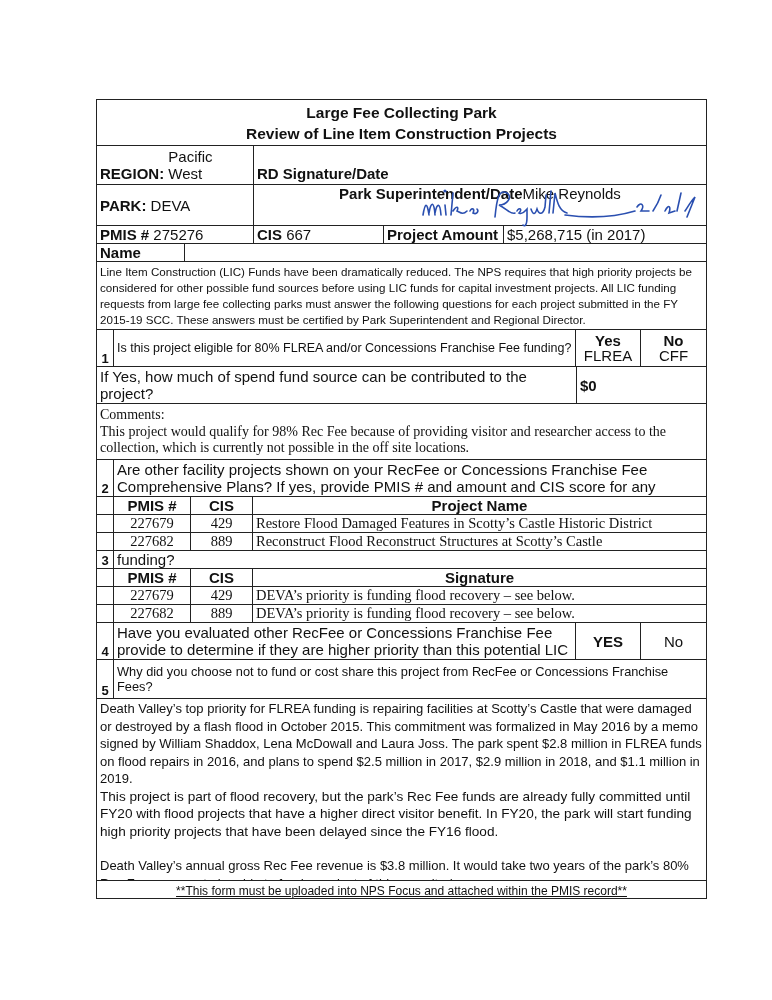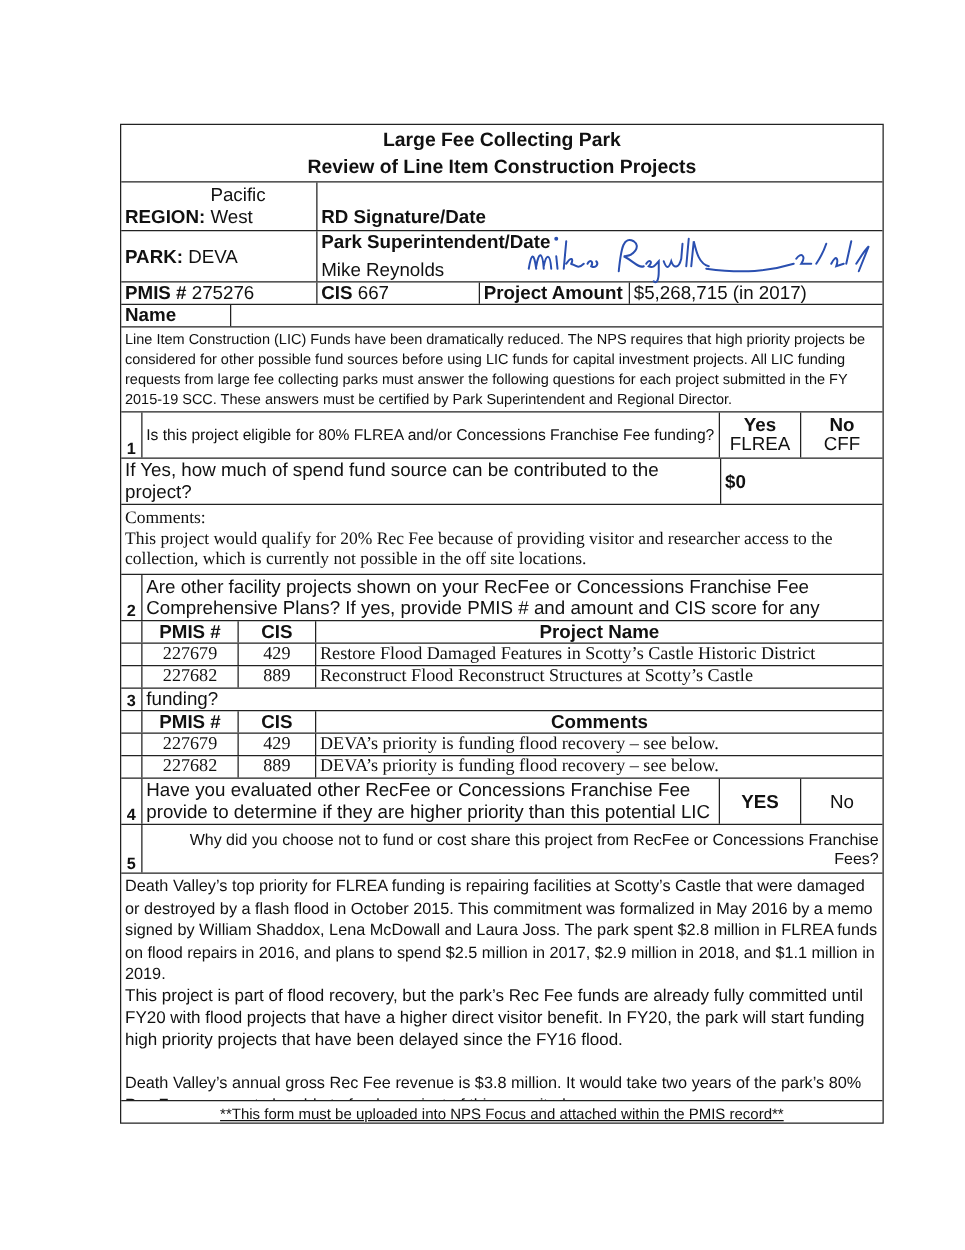--- a/index.html
+++ b/index.html
@@ -39,21 +39,21 @@
     </div>
     <div class="cell b" style="flex:1;padding-bottom:2px;">
       <span>RD Signature/Date</span>
     </div>
   </div>
 
   <div class="row" style="height:41px;">
     <div class="cell" style="width:157px;align-items:center;">
       <span class="b">PARK:</span>&nbsp;<span>DEVA</span>
     </div>
-    <div class="cell" style="flex:1;flex-direction:column;align-items:flex-start;justify-content:space-between;line-height:17px;">
+    <div class="cell" style="flex:1;flex-direction:row;align-items:flex-start;justify-content:center;line-height:17px;">
       <span class="b">Park Superintendent/Date</span>
       <span>Mike Reynolds</span>
     </div>
   </div>
 
   <div class="row" style="height:18px;">
     <div class="cell" style="width:157px;">
       <span class="b">PMIS #</span>&nbsp;<span>275276</span>
     </div>
     <div class="cell" style="width:130px;">
@@ -100,21 +100,21 @@
       <span>If Yes, how much of spend fund source can be contributed to the project?</span>
     </div>
     <div class="cell b" style="flex:1;align-items:center;">
       <span>$0</span>
     </div>
   </div>
 
   <div class="row" style="height:56px;">
     <div class="cell serif" style="display:block;width:100%;font-size:14px;line-height:16.5px;padding:3px 3px;">
       <div>Comments:</div>
-      <div>This project would qualify for 20% Rec Fee because of providing visitor and researcher access to the collection, which is currently not possible in the off site locations.</div>
+      <div>This project would qualify for 98% Rec Fee because of providing visitor and researcher access to the collection, which is currently not possible in the off site locations.</div>
     </div>
   </div>
 
   <div class="row" style="height:37px;">
     <div class="cell num">2</div>
     <div class="cell" style="flex:1;display:block;line-height:17px;padding-top:1px;">Are other facility projects shown on your RecFee or Concessions Franchise Fee Comprehensive Plans? If yes,  provide PMIS # and amount and CIS score for any projects &gt; $1 million.</div>
   </div>
   <div class="row" style="height:18px;">
     <div class="cell" style="width:17px;"></div>
     <div class="cell b center" style="width:77px;">PMIS #</div>
@@ -135,21 +135,21 @@
   </div>
 
   <div class="row" style="height:18px;">
     <div class="cell num">3</div>
     <div class="cell" style="flex:1;">Why are these projects higher priority for RecFee or Concessions Franchise Fee funding?</div>
   </div>
   <div class="row" style="height:18px;">
     <div class="cell" style="width:17px;"></div>
     <div class="cell b center" style="width:77px;">PMIS #</div>
     <div class="cell b center" style="width:62px;">CIS</div>
-    <div class="cell b center" style="flex:1;">Comments</div>
+    <div class="cell b center" style="flex:1;">Signature</div>
   </div>
   <div class="row" style="height:18px;">
     <div class="cell" style="width:17px;"></div>
     <div class="cell center serif" style="width:77px;font-size:14.5px;">227679</div>
     <div class="cell center serif" style="width:62px;font-size:14.5px;">429</div>
     <div class="cell serif" style="flex:1;font-size:14.5px;">DEVA’s priority is funding flood recovery – see below.</div>
   </div>
   <div class="row" style="height:18px;">
     <div class="cell" style="width:17px;"></div>
     <div class="cell center serif" style="width:77px;font-size:14.5px;">227682</div>
@@ -163,21 +163,21 @@
     <div class="cell b center" style="width:65px;align-items:center;">
       <span>YES</span>
     </div>
     <div class="cell center" style="width:65px;align-items:center;">
       <span>No</span>
     </div>
   </div>
 
   <div class="row" style="height:39px;">
     <div class="cell num">5</div>
-    <div class="cell" style="flex:1;align-items:center;font-size:12.8px;text-align:right;">Why did you choose not to fund or cost share this project from RecFee or Concessions Franchise Fees?</div>
+    <div class="cell" style="flex:1;align-items:center;font-size:12.8px;">Why did you choose not to fund or cost share this project from RecFee or Concessions Franchise Fees?</div>
   </div>
 
   <div class="row" style="height:182px;">
     <div class="cell" style="display:block;width:100%;font-size:13px;line-height:17.5px;padding:1px 3px;">
       <div>Death Valley’s top priority for FLREA funding is repairing facilities at Scotty’s Castle that were damaged or destroyed by a flash flood in October 2015.  This commitment was formalized in May 2016 by a memo signed by William Shaddox, Lena McDowall and Laura Joss. The park spent $2.8 million in FLREA funds on flood repairs in 2016, and plans to spend $2.5 million in 2017, $2.9 million in 2018, and $1.1 million in 2019.</div>
       <div style="font-size:13.6px;">This project is part of flood recovery, but the park’s Rec Fee funds are already fully committed until FY20 with flood projects that have a higher direct visitor benefit. In FY20, the park will start funding high priority projects that have been delayed since the FY16 flood.</div>
       <div style="height:17px;"></div>
       <div>Death Valley’s annual gross Rec Fee revenue is $3.8 million.  It would take two years of the park’s 80% Rec Fee revenue to be able to fund a project of this magnitude.</div>
     </div>
   </div>

